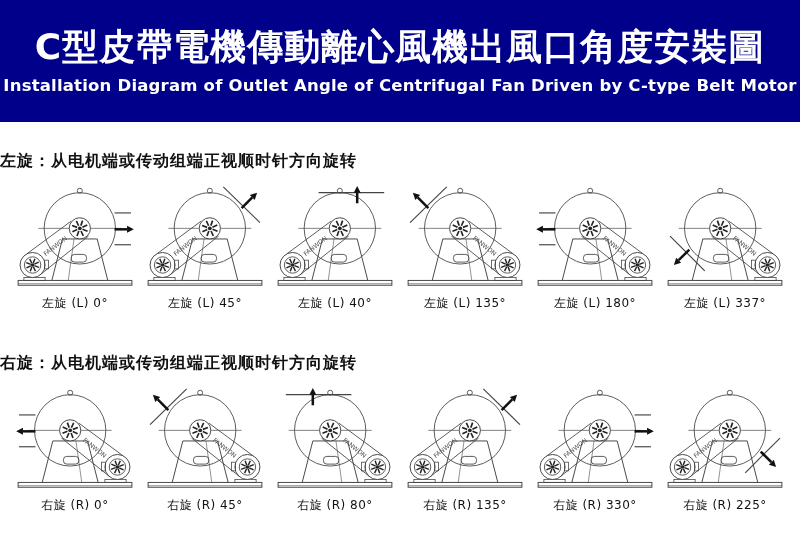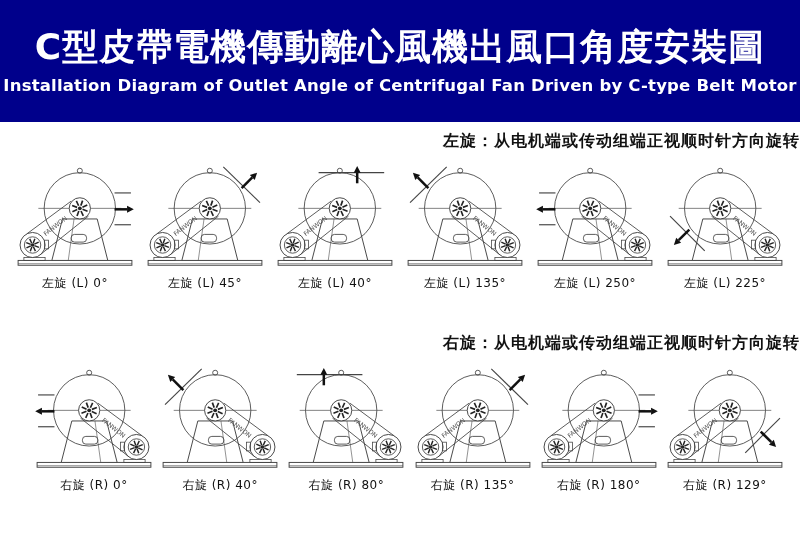--- a/index.html
+++ b/index.html
@@ -14,37 +14,37 @@
   }
   .title-zh{
     color:#fff;font-size:36px;font-weight:bold;letter-spacing:1px;
     line-height:1.1;white-space:nowrap;
   }
   .title-en{
     color:#fff;font-size:16.5px;font-weight:bold;margin-top:10px;
     letter-spacing:0.2px;white-space:nowrap;
   }
   .section-heading{
-    text-align:right;font-size:16px;font-weight:bold;color:#111;
-    margin-top:8px;line-height:22px;letter-spacing:1px;
+    text-align:left;font-size:16px;font-weight:bold;color:#111;
+    margin-top:28px;line-height:22px;letter-spacing:1px;
   }
   .fan-row{
     display:flex;justify-content:space-between;align-items:flex-end;
     padding:0 12px;margin-top:12px;
   }
   .fan-cell{
     width:126px;display:flex;flex-direction:column;align-items:center;
   }
   .fan-draw{width:126px;height:108px;}
   .fan-draw svg{display:block;}
   .fan-label{
     font-size:12px;color:#111;margin-top:3px;white-space:nowrap;
     letter-spacing:0.5px;
   }
-  .section-right{margin-top:40px;padding-left:19px;}
+  .section-right{margin-top:40px;}
 </style>
 </head>
 <body>
 
 <div>
 
   <div class="banner" style="background: rgb(0, 0, 139); color: rgb(255, 255, 255);">
     <div class="title-zh">C型皮帶電機傳動離心風機出風口角度安裝圖</div>
     <div class="title-en">Installation Diagram of Outlet Angle of Centrifugal Fan Driven by C-type Belt Motor</div>
   </div>
@@ -269,21 +269,21 @@
                 <line x1="72.71892336110994" y1="44.7321452147779" x2="77.70361618981153" y2="42.40774477520405" stroke="#222" stroke-width="1.7"></line>
                 <circle cx="70" cy="46" r="2" fill="#222"></circle>
               </g>
               <text transform="translate(84,66) rotate(38)" text-anchor="middle" font-size="6.5" fill="#555" font-family="DejaVu Sans, sans-serif">FANWON</text>
               <line x1="7" y1="30" x2="24" y2="30" stroke="#444444" stroke-width="1.2"></line>
               <line x1="7" y1="63" x2="24" y2="63" stroke="#444444" stroke-width="1.2"></line>
               <line x1="24" y1="47" x2="11" y2="47" stroke="#111111" stroke-width="2.6"></line>
               <polygon points="4,47 11,43.4 11,50.6" fill="#111111"></polygon>
             </svg>
           </div>
-        <div class="fan-label">左旋 (L) 250°</div>
+        <div class="fan-label">左旋 (L) 180°</div>
       </div>
       <div class="fan-cell">
         <div class="fan-draw">
             <svg viewBox="0 0 130 112" width="126" height="108" xmlns="http://www.w3.org/2000/svg">
               <g transform="translate(130,0) scale(-1,1)">
                 <rect x="6" y="100" width="118" height="5" fill="none" stroke="#444444"></rect>
                 <line x1="6" y1="103.4" x2="124" y2="103.4" stroke="#444444" stroke-width="0.6"></line>
                 <rect x="12" y="97" width="22" height="3" fill="none" stroke="#444444" stroke-width="0.8"></rect>
                 <polygon points="52,57 88,57 99,100 41,100" fill="#ffffff" stroke="#444444"></polygon>
                 <line x1="58" y1="100" x2="64" y2="57" stroke="#444444" stroke-width="0.6"></line>
@@ -315,21 +315,21 @@
                 <line x1="71.02606042997701" y1="43.18092213764228" x2="72.90717121826818" y2="38.012612723319776" stroke="#222" stroke-width="1.7"></line>
                 <line x1="72.71892336110994" y1="44.7321452147779" x2="77.70361618981153" y2="42.40774477520405" stroke="#222" stroke-width="1.7"></line>
                 <circle cx="70" cy="46" r="2" fill="#222"></circle>
               </g>
               <text transform="translate(84,66) rotate(38)" text-anchor="middle" font-size="6.5" fill="#555" font-family="DejaVu Sans, sans-serif">FANWON</text>
               <line x1="8" y1="54" x2="44" y2="90" stroke="#444444" stroke-width="1.2"></line>
               <line x1="28" y1="68" x2="16.94974746830583" y2="79.05025253169417" stroke="#111111" stroke-width="2.6"></line>
               <polygon points="12,84 14.404163056034259,76.5046681194226 19.4953318805774,81.59583694396574" fill="#111111"></polygon>
             </svg>
           </div>
-        <div class="fan-label">左旋 (L) 225°</div>
+        <div class="fan-label">左旋 (L) 337°</div>
       </div>
     </div>
   </div>
 
   <div class="section-right">
     <div class="section-heading">右旋：从电机端或传动组端正视顺时针方向旋转</div>
     <div class="fan-row">
       <div class="fan-cell">
         <div class="fan-draw">
             <svg viewBox="0 0 130 112" width="126" height="108" xmlns="http://www.w3.org/2000/svg">
@@ -414,21 +414,21 @@
                 <line x1="71.02606042997701" y1="43.18092213764228" x2="72.90717121826818" y2="38.012612723319776" stroke="#222" stroke-width="1.7"></line>
                 <line x1="72.71892336110994" y1="44.7321452147779" x2="77.70361618981153" y2="42.40774477520405" stroke="#222" stroke-width="1.7"></line>
                 <circle cx="70" cy="46" r="2" fill="#222"></circle>
               </g>
               <text transform="translate(84,66) rotate(38)" text-anchor="middle" font-size="6.5" fill="#555" font-family="DejaVu Sans, sans-serif">FANWON</text>
               <line x1="46" y1="3" x2="8" y2="40" stroke="#444444" stroke-width="1.2"></line>
               <line x1="27" y1="25" x2="15.949747468305832" y2="13.949747468305832" stroke="#111111" stroke-width="2.6"></line>
               <polygon points="11,9 18.495331880577403,11.40416305603426 13.40416305603426,16.495331880577403" fill="#111111"></polygon>
             </svg>
           </div>
-        <div class="fan-label">右旋 (R) 40°</div>
+        <div class="fan-label">右旋 (R) 45°</div>
       </div>
       <div class="fan-cell">
         <div class="fan-draw">
             <svg viewBox="0 0 130 112" width="126" height="108" xmlns="http://www.w3.org/2000/svg">
               <g transform="translate(130,0) scale(-1,1)">
                 <rect x="6" y="100" width="118" height="5" fill="none" stroke="#444444"></rect>
                 <line x1="6" y1="103.4" x2="124" y2="103.4" stroke="#444444" stroke-width="0.6"></line>
                 <rect x="12" y="97" width="22" height="3" fill="none" stroke="#444444" stroke-width="0.8"></rect>
                 <polygon points="52,57 88,57 99,100 41,100" fill="#ffffff" stroke="#444444"></polygon>
                 <line x1="58" y1="100" x2="64" y2="57" stroke="#444444" stroke-width="0.6"></line>
@@ -549,21 +549,21 @@
               <line x1="71.02606042997701" y1="43.18092213764228" x2="72.90717121826818" y2="38.012612723319776" stroke="#222" stroke-width="1.7"></line>
               <line x1="72.71892336110994" y1="44.7321452147779" x2="77.70361618981153" y2="42.40774477520405" stroke="#222" stroke-width="1.7"></line>
               <circle cx="70" cy="46" r="2" fill="#222"></circle>
               <text transform="translate(46,66) rotate(-38)" text-anchor="middle" font-size="6.5" fill="#555" font-family="DejaVu Sans, sans-serif">FANWON</text>
               <line x1="106" y1="30" x2="123" y2="30" stroke="#444444" stroke-width="1.2"></line>
               <line x1="106" y1="63" x2="123" y2="63" stroke="#444444" stroke-width="1.2"></line>
               <line x1="106" y1="47" x2="119" y2="47" stroke="#111111" stroke-width="2.6"></line>
               <polygon points="126,47 119,50.6 119,43.4" fill="#111111"></polygon>
             </svg>
           </div>
-        <div class="fan-label">右旋 (R) 180°</div>
+        <div class="fan-label">右旋 (R) 330°</div>
       </div>
       <div class="fan-cell">
         <div class="fan-draw">
             <svg viewBox="0 0 130 112" width="126" height="108" xmlns="http://www.w3.org/2000/svg">
               <rect x="6" y="100" width="118" height="5" fill="none" stroke="#444444"></rect>
               <line x1="6" y1="103.4" x2="124" y2="103.4" stroke="#444444" stroke-width="0.6"></line>
               <rect x="12" y="97" width="22" height="3" fill="none" stroke="#444444" stroke-width="0.8"></rect>
               <polygon points="52,57 88,57 99,100 41,100" fill="#ffffff" stroke="#444444"></polygon>
               <line x1="58" y1="100" x2="64" y2="57" stroke="#444444" stroke-width="0.6"></line>
               <rect x="61" y="73" width="16" height="8" rx="3.5" fill="none" stroke="#444444" stroke-width="0.9"></rect>
@@ -593,18 +593,18 @@
               <line x1="68.7321452147779" y1="43.28107663889005" x2="66.40774477520405" y2="38.29638381018848" stroke="#222" stroke-width="1.7"></line>
               <line x1="71.02606042997701" y1="43.18092213764228" x2="72.90717121826818" y2="38.012612723319776" stroke="#222" stroke-width="1.7"></line>
               <line x1="72.71892336110994" y1="44.7321452147779" x2="77.70361618981153" y2="42.40774477520405" stroke="#222" stroke-width="1.7"></line>
               <circle cx="70" cy="46" r="2" fill="#222"></circle>
               <text transform="translate(46,66) rotate(-38)" text-anchor="middle" font-size="6.5" fill="#555" font-family="DejaVu Sans, sans-serif">FANWON</text>
               <line x1="122" y1="54" x2="86" y2="90" stroke="#444444" stroke-width="1.2"></line>
               <line x1="102" y1="68" x2="113.05025253169417" y2="79.05025253169417" stroke="#111111" stroke-width="2.6"></line>
               <polygon points="118,84 110.5046681194226,81.59583694396574 115.59583694396574,76.5046681194226" fill="#111111"></polygon>
             </svg>
           </div>
-        <div class="fan-label">右旋 (R) 129°</div>
+        <div class="fan-label">右旋 (R) 225°</div>
       </div>
     </div>
   </div>
 
 </div>
 
 </body></html>

